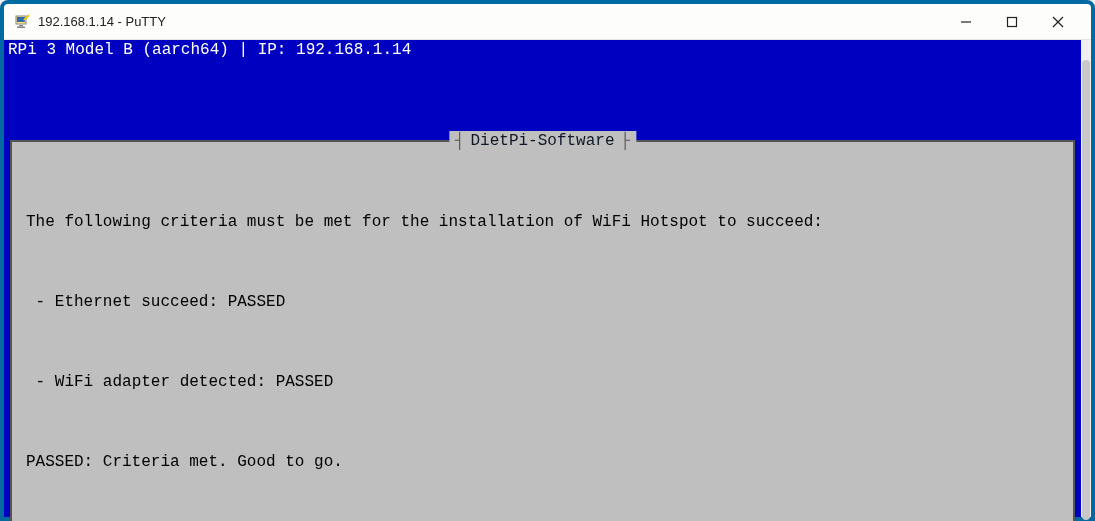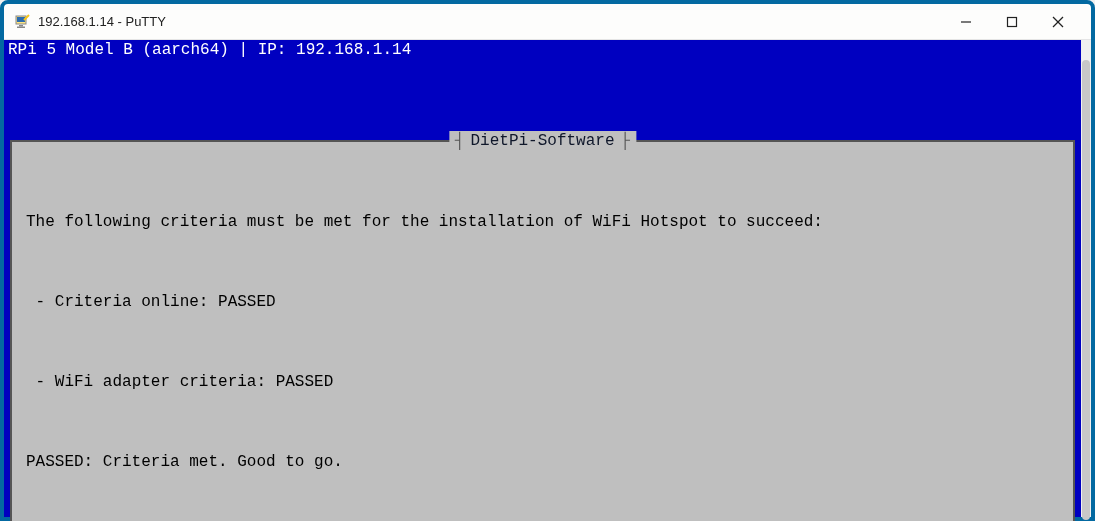--- a/index.html
+++ b/index.html
@@ -166,33 +166,33 @@
         <svg viewBox="0 0 12 12">
             <line x1="1" y1="1" x2="11" y2="11" stroke="#222" stroke-width="1.2"></line>
             <line x1="11" y1="1" x2="1" y2="11" stroke="#222" stroke-width="1.2"></line>
           </svg>
       </div>
     </div>
   </div>
 
   <div class="terminal">
     <div class="term-inner">
-      <div class="status-line">RPi 5 Model B (aarch64) | IP: 192.168.1.14</div>
+      <div class="status-line">RPi 3 Model B (aarch64) | IP: 192.168.1.14</div>
 
       <div class="dialog-wrapper">
         <div class="dialog">
           <div class="dialog-title-wrap">
             <span class="bar">┤</span>
             <span class="dialog-title">DietPi-Software</span>
             <span class="bar">├</span>
           </div>
           <div class="dialog-body">
             <p>The following criteria must be met for the installation of WiFi Hotspot to succeed:</p>
-            <p class="indent"> - Criteria online: PASSED</p>
-            <p class="indent"> - WiFi adapter criteria: PASSED</p>
+            <p class="indent"> - Ethernet succeed: PASSED</p>
+            <p class="indent"> - WiFi adapter detected: PASSED</p>
             <p>PASSED: Criteria met. Good to go.</p>
           </div>
 
         </div>
 
       </div>
     </div>
 
     <div class="scrollbar-track">
       <div class="scrollbar-thumb"></div>

